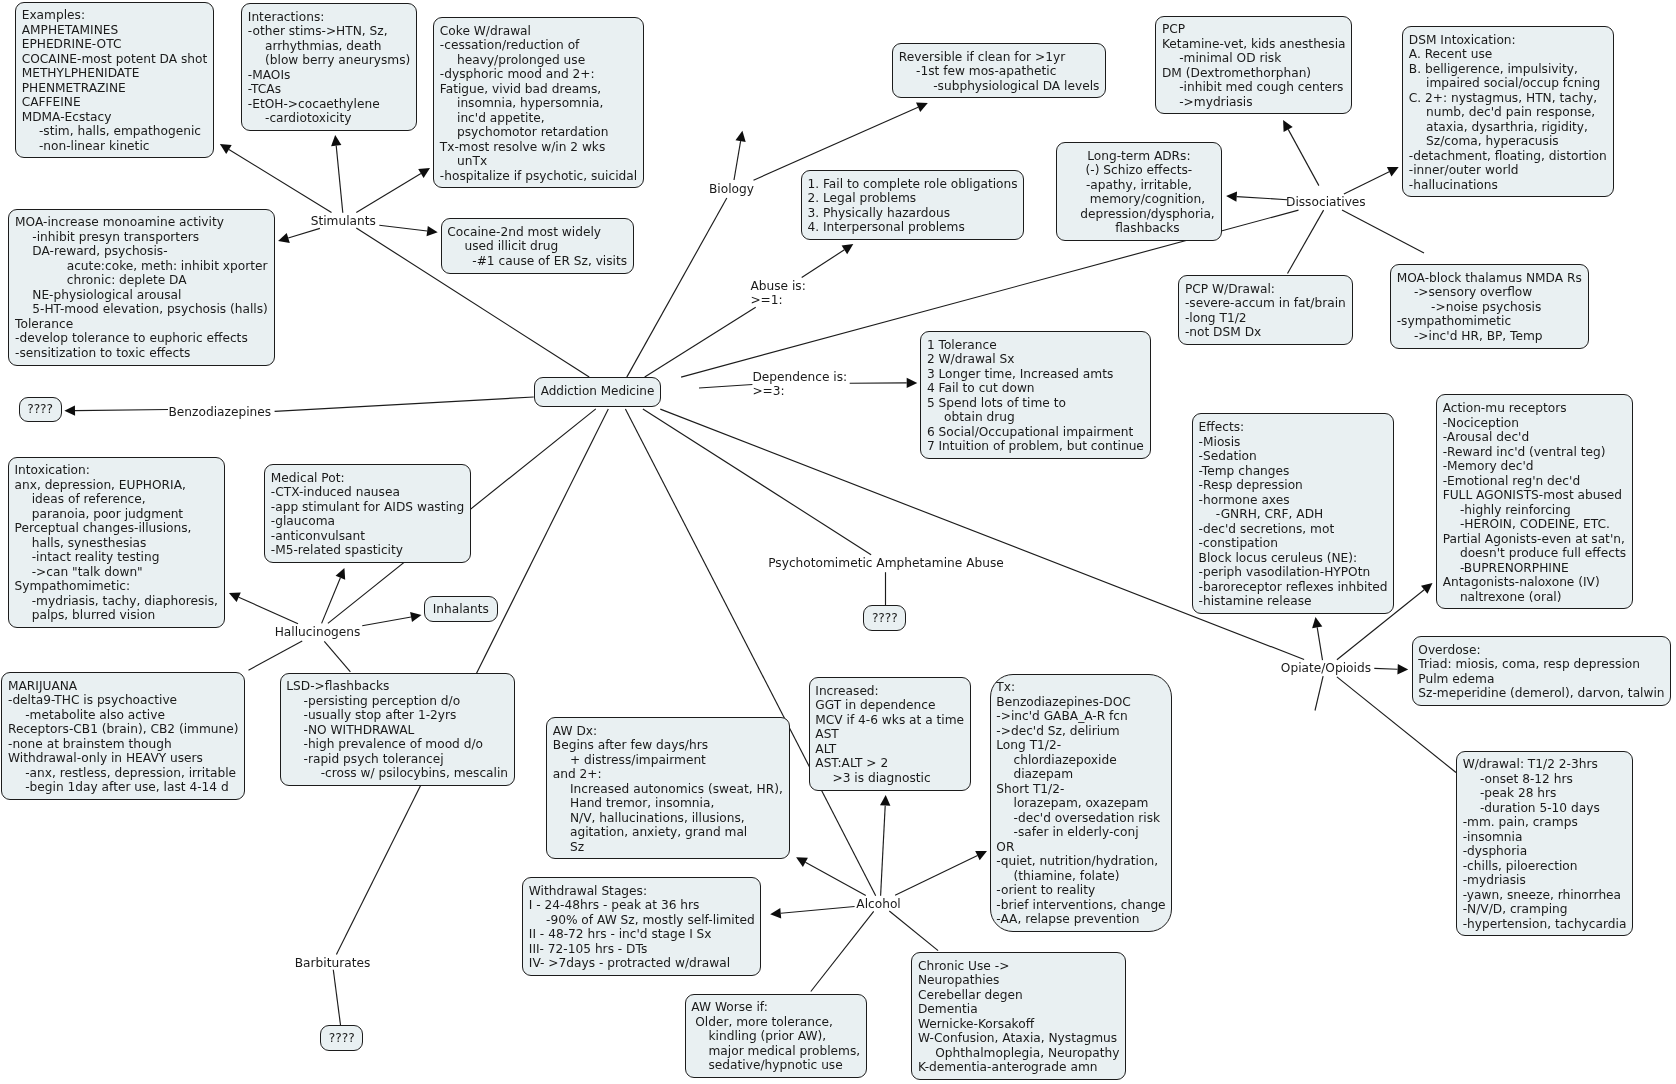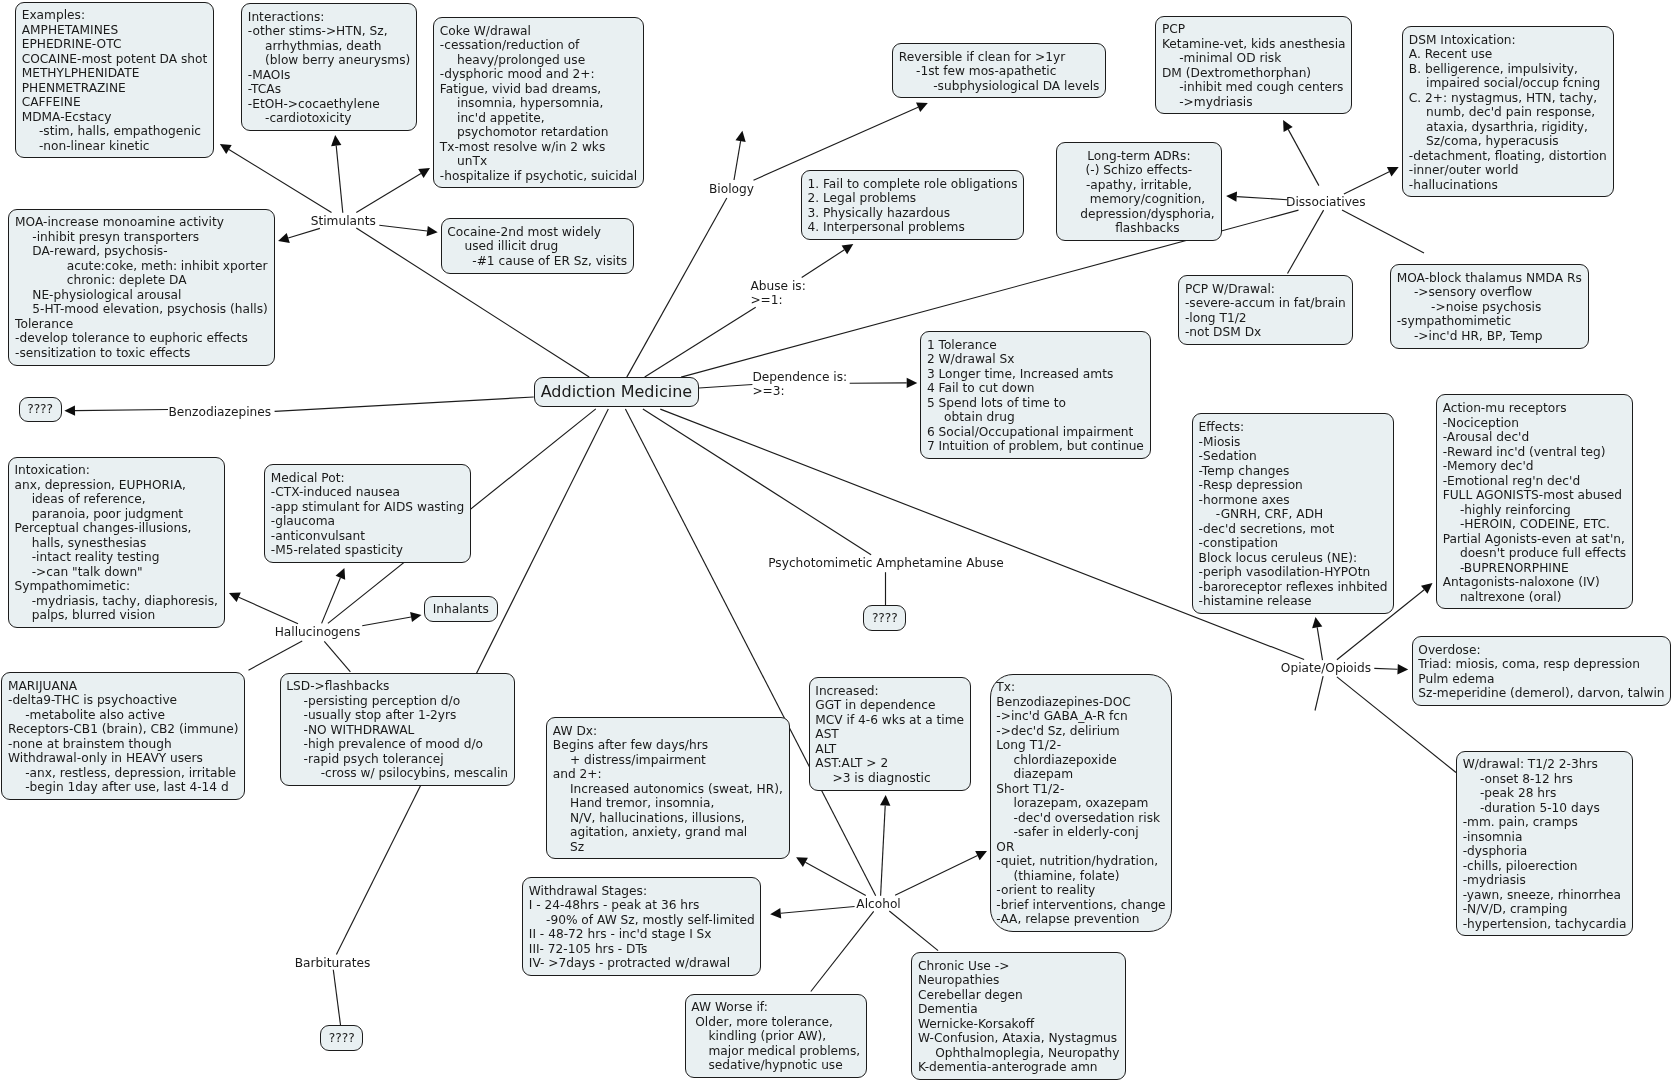--- a/index.html
+++ b/index.html
@@ -12,21 +12,21 @@
   svg#edges .ln{stroke:#1c1c1c;stroke-width:1.15;fill:none;}
   svg#edges .ah{fill:#0d0d0d;stroke:none;}
   .node{position:absolute;box-sizing:border-box;
         background:#e9f0f2;border:1.15px solid #1c1c1c;border-radius:9px;
         padding:5.7px 5.8px 4.3px 5.8px;
         font-size:12.2px;line-height:14.5px;color:#1a1a1a;
         white-space:pre;tab-size:17.2px;-moz-tab-size:17.2px;}
   .lbl{position:absolute;font-size:12.2px;line-height:14.5px;color:#1a1a1a;white-space:pre;}
   .hub{position:absolute;box-sizing:border-box;background:#e9f0f2;
        border:1.15px solid #1c1c1c;border-radius:9px;
-       font-size:16.0px;line-height:19px;color:#1a1a1a;white-space:pre;
+       font-size:12px;line-height:19px;color:#1a1a1a;white-space:pre;
        padding:4.3px 6px;}
   .tiny{position:absolute;box-sizing:border-box;background:#e9f0f2;
         border:1.15px solid #1c1c1c;border-radius:9px;
         font-size:12.2px;line-height:14.5px;color:#1a1a1a;white-space:pre;
         padding:4.5px 7.6px;}
 </style>
 </head>
 <body>
 
 <div id="map">

